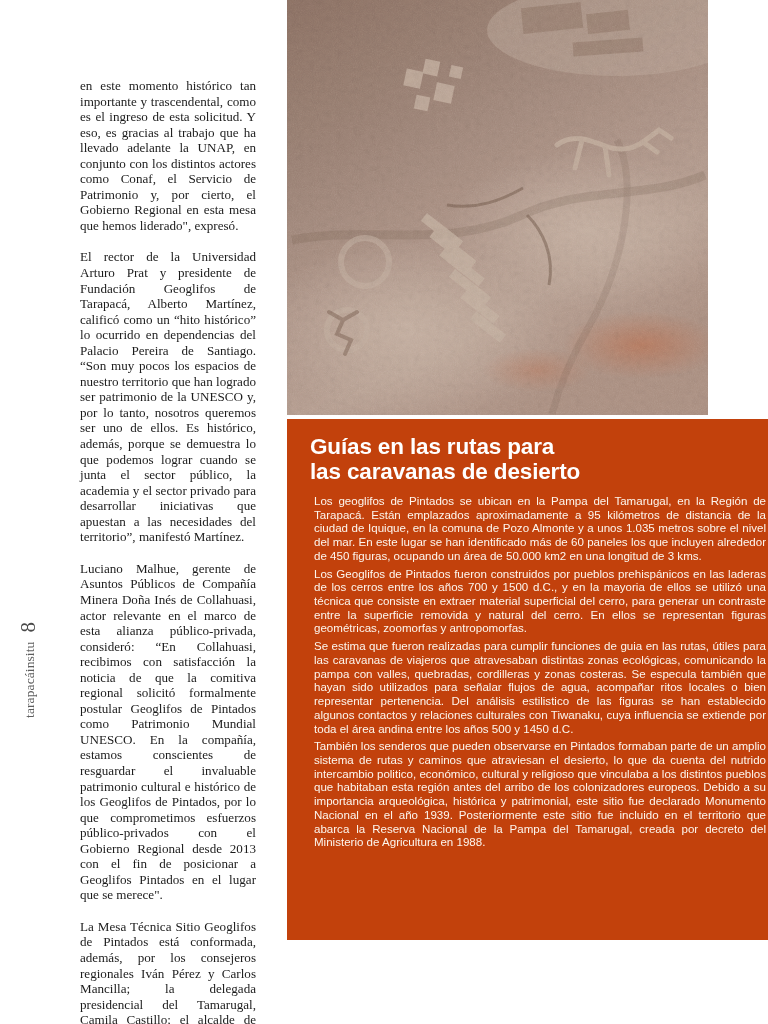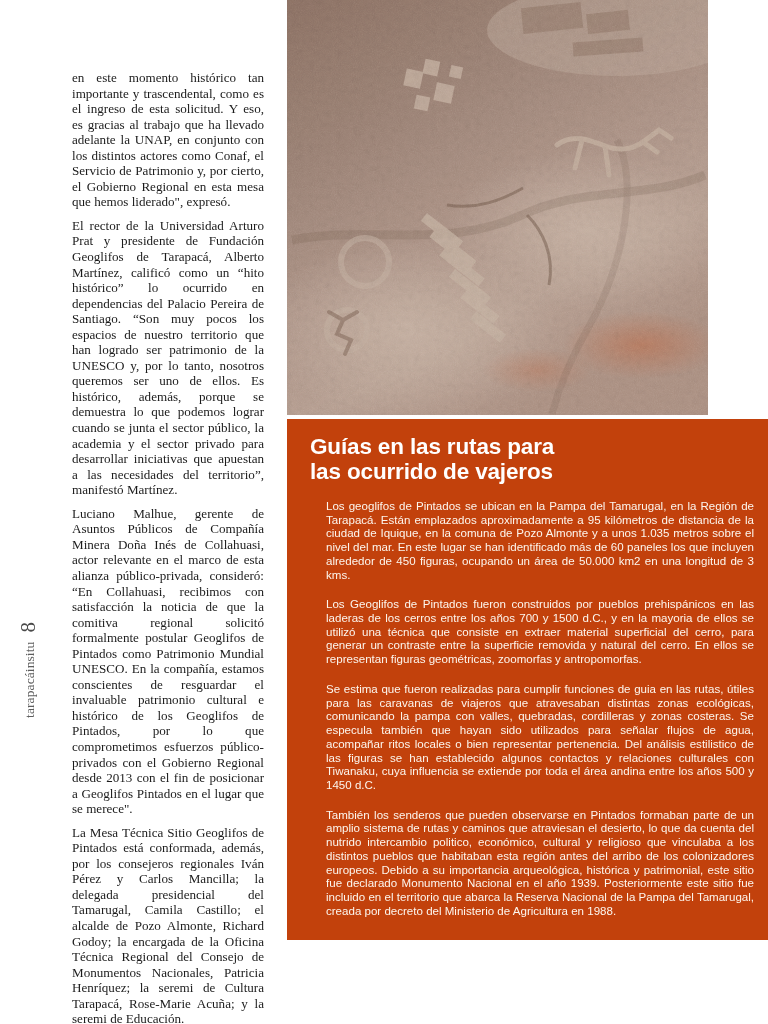--- a/index.html
+++ b/index.html
@@ -53,21 +53,21 @@
   }
 
   
   .left-col {
     position: absolute;
     left: 64px;
     top: 62px;
     width: 208px;
   }
   .left-col p {
-    margin: 8px;
+    margin: 16px;
     font-family: "Liberation Serif", "DejaVu Serif", serif;
     font-size: 13.1px;
     line-height: 15.55px;
     color: #1b1b1b;
     text-align: justify;
     text-justify: inter-word;
     hyphens: manual;
   }
   .subhead {
     margin: 0;
@@ -106,21 +106,21 @@
   .panel-title {
     margin: 0 0 11px 0;
     font-family: "Liberation Sans", "DejaVu Sans", sans-serif;
     font-weight: bold;
     font-size: 22.5px;
     line-height: 24.5px;
     color: #ffffff;
     letter-spacing: -0.15px;
   }
   .panel-body p {
-    margin: 16px;
+    margin: 4px;
     font-family: "Liberation Sans", "DejaVu Sans", sans-serif;
     font-size: 11.55px;
     line-height: 13.72px;
     color: #fdf6ee;
     text-align: justify;
     text-justify: inter-word;
     hyphens: manual;
   }
 </style>
 </head>
@@ -236,21 +236,21 @@
       </g>
 
       <rect x="0" y="0" width="421" height="415" filter="url(#grain2)" opacity="0.38" style="mix-blend-mode:multiply"></rect>
       <rect x="0" y="0" width="421" height="415" filter="url(#grain)" opacity="0.3" style="mix-blend-mode:overlay"></rect>
     </svg>
   </div>
 
   <div class="panel">
     <h2 class="panel-title">
       <span>Guías en las rutas para</span><br>
-      <span>las ocurrido de vajeros</span>
+      <span>las caravanas de desierto</span>
     </h2>
     <div class="panel-body">
       <p>Los geoglifos de Pintados se ubican en la Pampa del Tamarugal, en la Región de Tarapacá. Están emplazados aproximadamente a 95 kilómetros de distancia de la ciudad de Iquique, en la comuna de Pozo Almonte y a unos 1.035 metros sobre el nivel del mar. En este lugar se han identificado más de 60 paneles los que incluyen alrededor de 450 figuras, ocupando un área de 50.000 km2 en una longitud de 3 kms.</p>
       <p>Los Geoglifos de Pintados fueron construidos por pueblos prehispánicos en las laderas de los cerros entre los años 700 y 1500 d.C., y en la mayoria de ellos se utilizó una técnica que consiste en extraer material superficial del cerro, para generar un contraste entre la superficie removida y natural del cerro. En ellos se representan figuras geométricas, zoomorfas y antropomorfas.</p>
       <p>Se estima que fueron realizadas para cumplir funciones de guia en las rutas, útiles para las caravanas de viajeros que atravesaban distintas zonas ecológicas, comunicando la pampa con valles, quebradas, cordilleras y zonas costeras. Se especula también que hayan sido utilizados para señalar flujos de agua, acompañar ritos locales o bien representar pertenencia. Del análisis estilistico de las figuras se han establecido algunos contactos y relaciones culturales con Tiwanaku, cuya influencia se extiende por toda el área andina entre los años 500 y 1450 d.C.</p>
       <p>También los senderos que pueden observarse en Pintados formaban parte de un amplio sistema de rutas y caminos que atraviesan el desierto, lo que da cuenta del nutrido intercambio politico, económico, cultural y religioso que vinculaba a los distintos pueblos que habitaban esta región antes del arribo de los colonizadores europeos. Debido a su importancia arqueológica, histórica y patrimonial, este sitio fue declarado Monumento Nacional en el año 1939. Posteriormente este sitio fue incluido en el territorio que abarca la Reserva Nacional de la Pampa del Tamarugal, creada por decreto del Ministerio de Agricultura en 1988.</p>
     </div>
   </div>
 
 </div>

